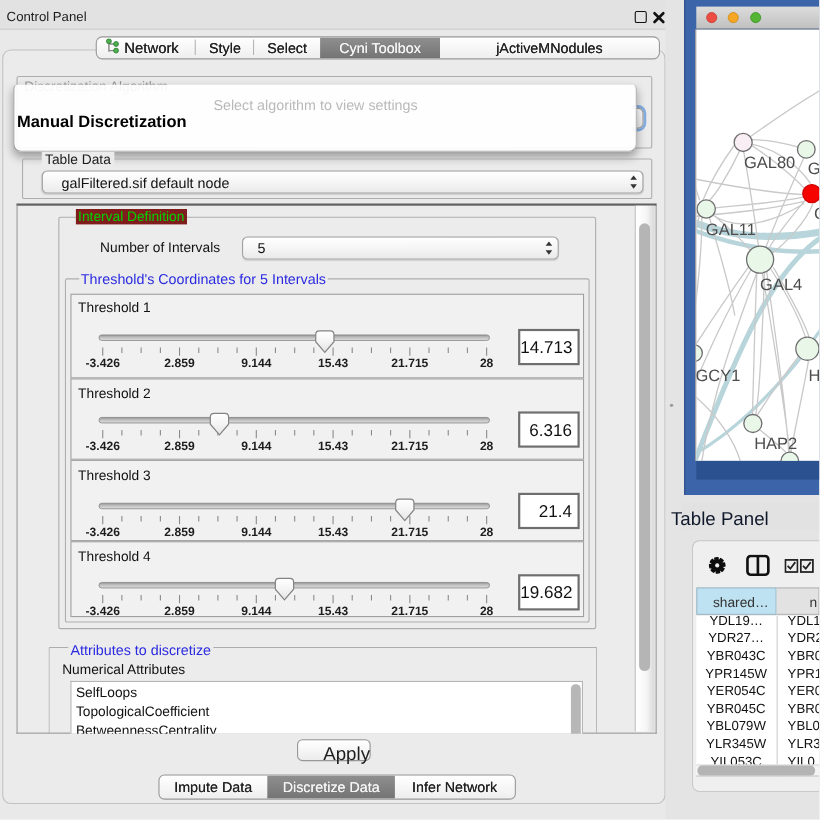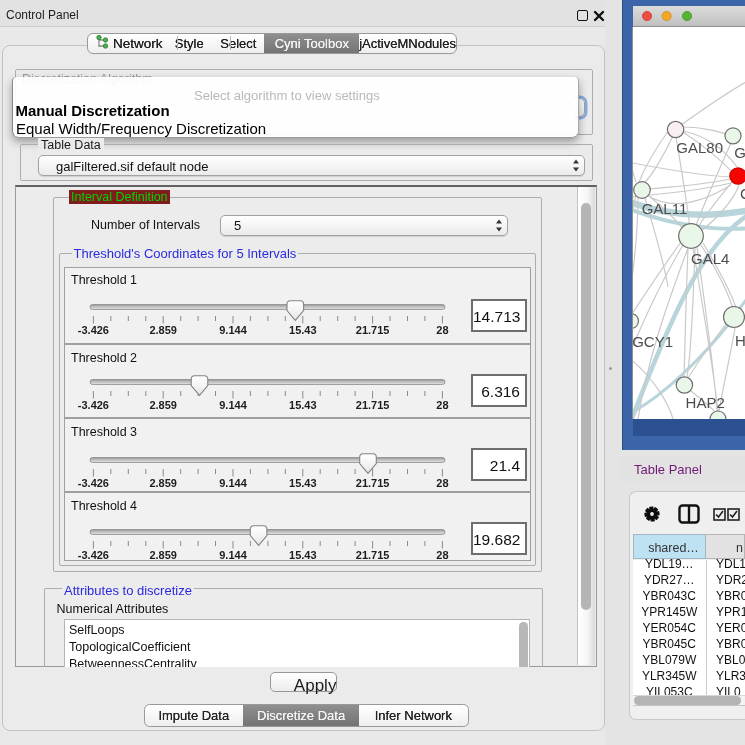--- a/index.html
+++ b/index.html
@@ -40,21 +40,21 @@
 
 <div class="abs" style="left:0;top:0;width:610px;height:27px;background:#e2e2e2;border-bottom:1px solid #cdcdcd"></div>
 <div class="abs" style="left:6px;top:7.5px;font-size:12px;color:#1c1c1c">Control Panel</div>
 <div class="abs" style="left:577px;top:10px;width:10.5px;height:10.5px;border:1.6px solid #111;border-radius:2px"></div>
 <svg class="abs" style="left:593px;top:9.5px" width="12" height="12" viewBox="0 0 12 12">
       <path d="M2 2 L10 10 M10 2 L2 10" stroke="#111" stroke-width="2.4" stroke-linecap="round"></path>
     </svg>
 
 <div class="abs" style="left:2px;top:45px;width:602.5px;height:686px;background:#ebebeb;border:1px solid #c2c2c2;border-radius:8px"></div>
 
-<div class="seg" style="left:87px;top:32.5px;width:370px;height:21px;border-radius:6px">
+<div class="seg" style="left:87px;top:32.5px;width:513px;height:21px;border-radius:6px">
 <div style="width:90px"></div>
       <div style="width:53px">Style</div>
       <div style="width:60px">Select</div>
       <div class="segdark" style="width:109px">Cyni Toolbox</div>
       <div style="flex:1">jActiveMNodules</div>
 </div>
 <div class="abs" style="left:113px;top:36px;font-size:13.5px;color:#222;text-shadow:0 0 0.5px currentColor">Network</div>
 <svg style="position:absolute;left:96px;top:35px" width="13" height="15" viewBox="0 0 13 15">
 <path d="M3 3 V12 M3 5 H8 M3 11 H8" stroke="#8a8a8a" stroke-width="1.3" fill="none"></path>
 <circle cx="3" cy="2.5" r="2.2" fill="#4caf50" stroke="#2e7d32" stroke-width="0.8"></circle>
@@ -67,21 +67,20 @@
 <div class="gbox" style="left:15px;top:69.4px;width:578px;height:66px"></div>
 <div class="abs" style="left:22px;top:72px;font-size:12.5px;color:#9a9a9a">Discretization Algorithm</div>
 
 <div class="abs" style="left:575px;top:93px;width:16px;height:29px;overflow:hidden">
       <div class="combo" style="left:-10px;top:5px;width:19.5px;height:19px;border-radius:0 5px 5px 0;box-shadow:0 0 0 2.5px rgba(106,158,222,0.8)"></div>
     </div>
 
 <div class="abs" style="left:12px;top:77px;width:567px;height:61px;background:rgba(255,255,255,0.92);border-radius:4px 4px 7px 7px;box-shadow:0 4px 9px rgba(0,0,0,0.35);border-left:1px solid #888;border-bottom:1px solid #9a9a9a;border-right:1px solid #a8a8a8"></div>
 <div class="abs" style="left:194px;top:87.5px;font-size:13px;color:#b9b9b9">Select algorithm to view settings</div>
 <div class="abs" style="left:15.4px;top:102.3px;font-size:15px;font-weight:bold;color:#000">Manual Discretization</div>
-<div class="abs" style="left:16px;top:119.8px;font-size:15px;color:#000">Equal Width/Frequency Discretization</div>
 
 <div class="gbox" style="left:20px;top:144px;width:572.5px;height:37px"></div>
 <div class="abs" style="left:38px;top:137.5px;font-size:12.5px;color:#1a1a1a;background:#ebebeb;padding:0 3px">Table Data</div>
 <div class="combo" style="left:38px;top:155px;width:547px;height:21px"></div>
 <div class="ctext" style="left:56px;top:158.5px">galFiltered.sif default node</div>
 <svg class="abs" style="left:572px;top:159px" width="8" height="13" viewBox="0 0 8 13">
       <path d="M4 0.5 L7 4.4 H1 Z" fill="#333"></path>
       <path d="M4 12.5 L7 8.6 H1 Z" fill="#333"></path>
     </svg>
 
@@ -211,21 +210,21 @@
       <text x="106.9" y="172" font-size="15" fill="#4d4d4d">CYC</text>
       <text x="8.7" y="186.5" font-size="15" fill="#4d4d4d">GAL11</text>
       <text x="58" y="237" font-size="15" fill="#4d4d4d">GAL4</text>
       <text x="-0.8" y="319.8" font-size="15" fill="#4d4d4d">GCY1</text>
       <text x="101.9" y="319.3" font-size="15" fill="#4d4d4d">HIS</text>
       <text x="52.6" y="380.9" font-size="15" fill="#4d4d4d">HAP2</text>
     </svg>
 <div class="abs" style="left:633px;top:419px;width:112px;height:17px;background:#2c5190"></div>
 
 <div class="abs" style="left:620px;top:455.5px;width:125px;height:26px;background:#e2e2e2"></div>
-<div class="abs" style="left:634px;top:461.5px;font-size:13px;color:#701a75">Table Panel</div>
+<div class="abs" style="left:610px;top:461.5px;font-size:17px;color:#0f172a">Table Panel</div>
 
 <div class="abs" style="left:628.5px;top:491.4px;width:116.5px;height:228.6px;background:#efefef;border:1px solid #c9c9c9;border-radius:7px 0 0 7px;border-right:none"></div>
 <svg style="position:absolute;left:643px;top:505px" width="18" height="18" viewBox="0 0 17 18">
 <path d="M15.98 7.66 A7.6 7.6 0 0 1 15.98 10.34 L13.47 10.52 A5.2 5.2 0 0 1 13.51 10.40 L15.52 11.91 A7.6 7.6 0 0 1 12.85 15.24 L10.94 13.59 A5.2 5.2 0 0 1 11.05 13.53 L11.41 16.02 A7.6 7.6 0 0 1 7.16 16.48 L6.98 13.97 A5.2 5.2 0 0 1 7.10 14.01 L5.59 16.02 A7.6 7.6 0 0 1 2.26 13.35 L3.91 11.44 A5.2 5.2 0 0 1 3.97 11.55 L1.48 11.91 A7.6 7.6 0 0 1 1.02 7.66 L3.53 7.48 A5.2 5.2 0 0 1 3.49 7.60 L1.48 6.09 A7.6 7.6 0 0 1 4.15 2.76 L6.06 4.41 A5.2 5.2 0 0 1 5.95 4.47 L5.59 1.98 A7.6 7.6 0 0 1 9.84 1.52 L10.02 4.03 A5.2 5.2 0 0 1 9.90 3.99 L11.41 1.98 A7.6 7.6 0 0 1 14.74 4.65 L13.09 6.56 A5.2 5.2 0 0 1 13.03 6.45 L15.52 6.09 Z" fill="#0d0d0d"></path>
 <circle cx="8.5" cy="9" r="1.9" fill="#efefef"></circle>
 </svg>
 <svg style="position:absolute;left:678px;top:504px" width="22" height="20" viewBox="0 0 22 20">
 <rect x="1.5" y="1.5" width="19" height="17" rx="3" fill="none" stroke="#111" stroke-width="2.4"></rect>
 <path d="M11 1.5 V18.5" stroke="#111" stroke-width="2.4"></path>
 </svg>

